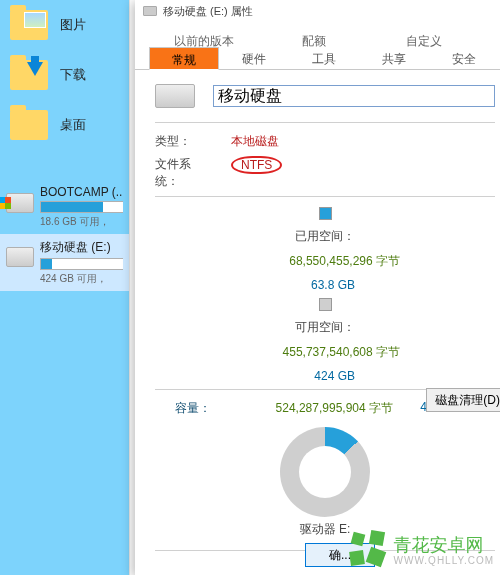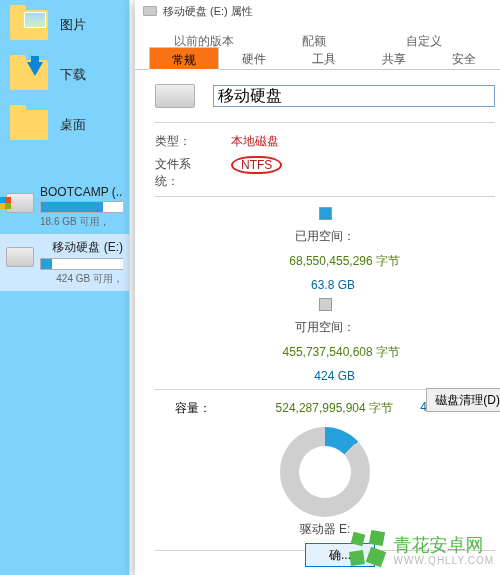--- a/index.html
+++ b/index.html
@@ -64,21 +64,21 @@
     width:8px;height:8px;background:#0a85d8;
   }
   .quick-label { font-size:13px; color:#222;}
   .drive-list { margin-top: 30px; }
   .drive-item {
     display:flex;
     align-items:flex-start;
     gap:6px;
     padding:5px 6px;
   }
-  .drive-item.selected { background:#cde8ff;text-align:right; }
+  .drive-item.selected { background:#cde8ff; }
   .drive-icon {
     width:28px;height:20px;
     background:linear-gradient(#eeeeee,#cccccc);
     border:1px solid #b0b0b0;
     border-radius:2px;
     margin-top:8px;
     position:relative;
   }
   .drive-icon.os::after{
     content:"";
@@ -162,21 +162,21 @@
   .fs-mark{ border:2px solid #d22; border-radius:50%/60%; padding:0px 8px 0 8px; display:inline-block;}
   .usage{margin-top:8px;}
   .usage-row{display:flex;align-items:center;gap:8px;margin-bottom:6px;font-size:12px;flex-direction:column;}
   .sq{width:13px;height:13px;border:1px solid #999;}
   .sq.used{background:#26a0da;}
   .sq.free{background:#cfcfcf;}
   .usage-label{width:60px;color:#444;}
   .usage-bytes{width:150px;text-align:right;color:#4d7c0f;}
   .usage-h{width:60px;text-align:right;color:#0369a1;}
   .cap-row{display:flex;gap:8px;margin:10px 0;font-size:12px;}
-  .cap-row .lbl{width:80px;padding-left:20px;color:#000000;}
+  .cap-row .lbl{width:80px;padding-left:20px;color:#0c4a6e;}
   .donut-wrap{display:flex;flex-direction:column;align-items:center;margin-top:4px;}
   .donut{width:90px;height:90px;border-radius:50%;
     background:conic-gradient(#26a0da 0 47deg,#cfcfcf 47deg 360deg);
     display:flex;align-items:center;justify-content:center;}
   .donut-hole{width:52px;height:52px;border-radius:50%;background:#fff;}
   .drive-label{font-size:12px;color:#444;margin-top:4px;}
   .cleanup-btn{
     position:absolute;right:6px;top:388px;
     height:24px;padding:0 8px;border:1px solid #adadad;background:#f0f0f0;font-size:12px;font-family:inherit;
   }

